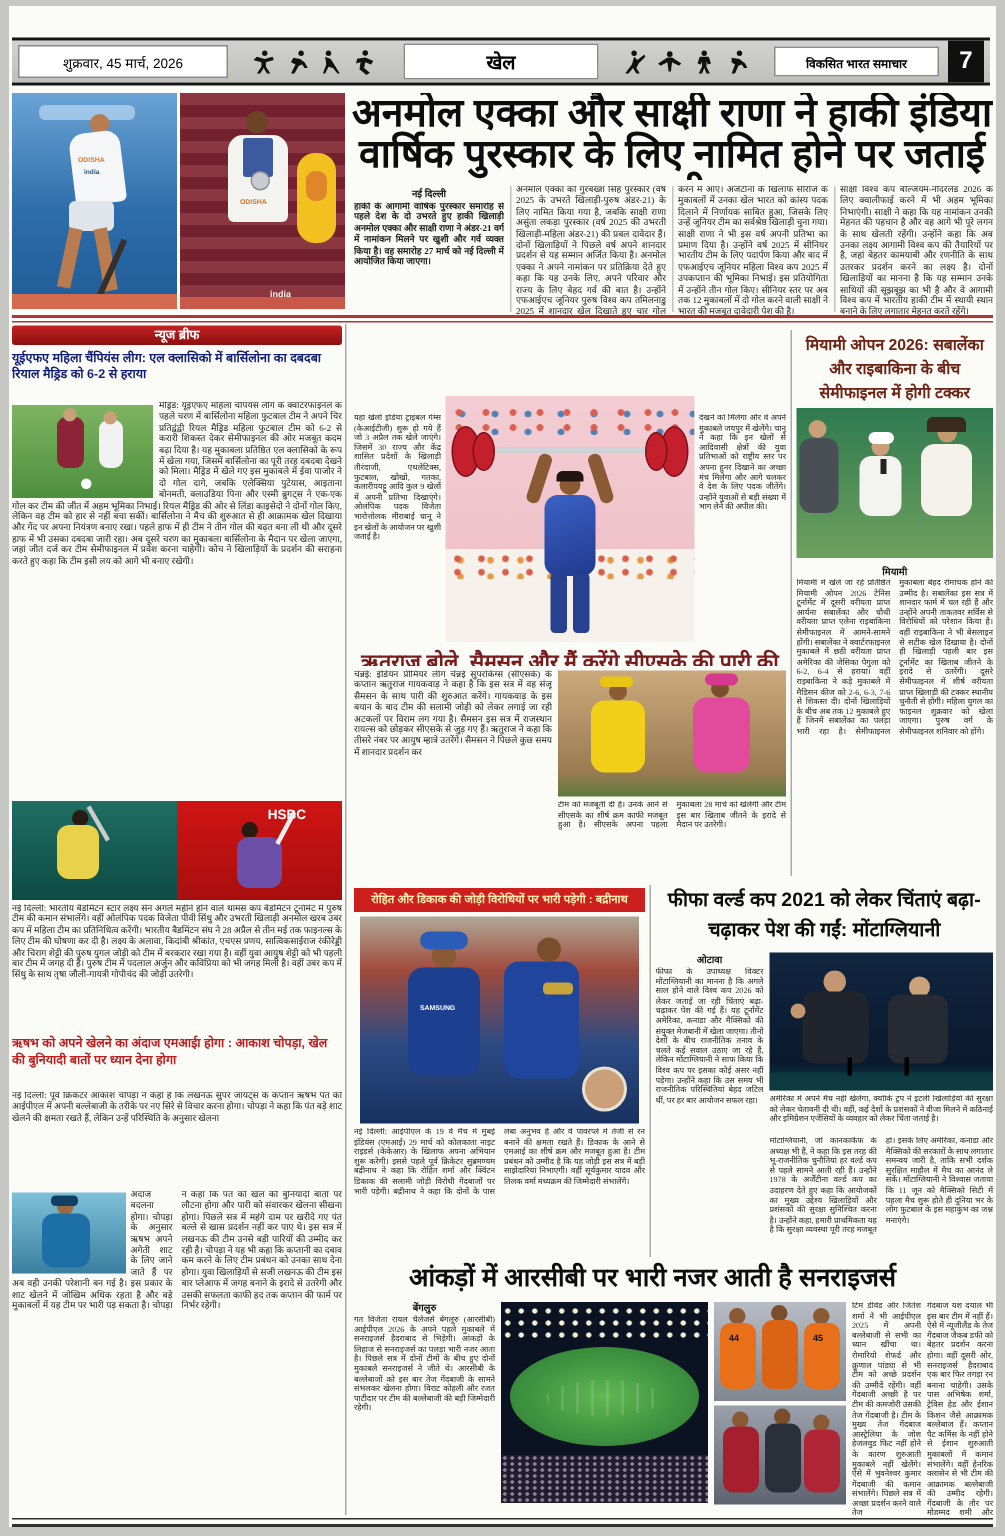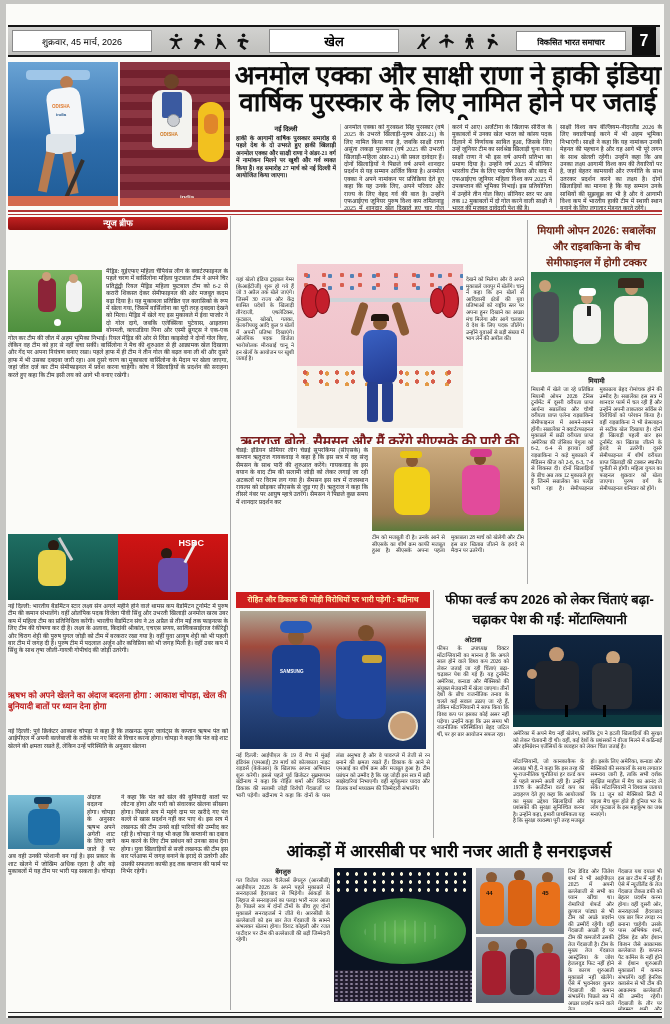--- a/index.html
+++ b/index.html
@@ -113,20 +113,21 @@
     <div class="abs body-txt" style="left:446px;top:120px;width:100px;height:86px;">करने में आए। अर्जेंटीना के खिलाफ सीरीज के मुकाबलों में उनका खेल भारत को कांस्य पदक दिलाने में निर्णायक साबित हुआ, जिसके लिए उन्हें जूनियर टीम का सर्वश्रेष्ठ खिलाड़ी चुना गया। साक्षी राणा ने भी इस वर्ष अपनी प्रतिभा का प्रमाण दिया है। उन्होंने वर्ष 2025 में सीनियर भारतीय टीम के लिए पदार्पण किया और बाद में एफआईएच जूनियर महिला विश्व कप 2025 में उपकप्तान की भूमिका निभाई। इस प्रतियोगिता में उन्होंने तीन गोल किए। सीनियर स्तर पर अब तक 12 मुकाबलों में दो गोल करने वाली साक्षी ने भारत की मजबूत दावेदारी पेश की है।</div>
     <div class="abs colrule" style="left:550px;top:120px;height:84px;"></div>
     <div class="abs body-txt" style="left:554px;top:120px;width:102px;height:86px;">साक्षी विश्व कप बेल्जियम-नीदरलैंड 2026 के लिए क्वालीफाई करने में भी अहम भूमिका निभाएंगी। साक्षी ने कहा कि यह नामांकन उनकी मेहनत की पहचान है और वह आगे भी पूरे लगन के साथ खेलती रहेंगी। उन्होंने कहा कि अब उनका लक्ष्य आगामी विश्व कप की तैयारियों पर है, जहां बेहतर कामयाबी और रणनीति के साथ उतरकर प्रदर्शन करने का लक्ष्य है। दोनों खिलाड़ियों का मानना है कि यह सम्मान उनके साथियों की सूझबूझ का भी है और वे आगामी विश्व कप में भारतीय हाकी टीम में स्थायी स्थान बनाने के लिए लगातार मेहनत करते रहेंगे।</div>
 
     <div class="abs redrule" style="left:2px;top:206px;width:654px;"></div>
 
     <div class="abs vrule" style="left:224px;top:212px;height:794px;"></div>
 
     <div class="abs brief-bar" style="left:2px;top:213px;width:220px;height:13px;font-size:8.5px;line-height:13px;">न्यूज ब्रीफ</div>
 
+    <div class="abs hd" style="left:2px;top:229px;width:220px;height:33px;font-size:8.4px;line-height:11px;text-align:left;color:#141f76;">यूईएफए महिला चैंपियंस लीग: एल क्लासिको में बार्सिलोना का दबदबा रियाल मैड्रिड को 6-2 से हराया</div>
 
     <div class="abs body-txt" style="left:2px;top:264px;width:220px;height:238px;">
       <div class="ph" style="float:left;width:94px;height:62px;margin:2px 4px 2px 0;background:linear-gradient(180deg,#7db461,#4e8f3e);position:relative;">
         <div class="fig" style="left:30px;top:8px;width:18px;height:34px;background:#8c2438;border-radius:6px;"></div>
         <div class="head" style="left:34px;top:2px;width:9px;height:9px;background:#caa07a;"></div>
         <div class="fig" style="left:58px;top:10px;width:16px;height:32px;background:#f2f2f2;border-radius:6px;"></div>
         <div class="head" style="left:61px;top:4px;width:9px;height:9px;background:#caa07a;"></div>
         <div class="head" style="left:46px;bottom:6px;width:7px;height:7px;background:#fff;"></div>
       </div>
       <span>मैड्रिड: यूईएफए महिला चैंपियंस लीग के क्वार्टरफाइनल के पहले चरण में बार्सिलोना महिला फुटबाल टीम ने अपने चिर प्रतिद्वंद्वी रियल मैड्रिड महिला फुटबाल टीम को 6-2 से करारी शिकस्त देकर सेमीफाइनल की ओर मजबूत कदम बढ़ा दिया है। यह मुकाबला प्रतिष्ठित एल क्लासिको के रूप में खेला गया, जिसमें बार्सिलोना का पूरी तरह दबदबा देखने को मिला। मैड्रिड में खेले गए इस मुकाबले में ईवा पाजोर ने दो गोल दागे, जबकि एलेक्सिया पुटेयास, आइताना बोनमती, क्लाउडिया पिना और एस्मी ब्रुगट्स ने एक-एक गोल कर टीम की जीत में अहम भूमिका निभाई। रियल मैड्रिड की ओर से लिंडा काइसेदो ने दोनों गोल किए, लेकिन वह टीम को हार से नहीं बचा सकीं। बार्सिलोना ने मैच की शुरुआत से ही आक्रामक खेल दिखाया और गेंद पर अपना नियंत्रण बनाए रखा। पहले हाफ में ही टीम ने तीन गोल की बढ़त बना ली थी और दूसरे हाफ में भी उसका दबदबा जारी रहा। अब दूसरे चरण का मुकाबला बार्सिलोना के मैदान पर खेला जाएगा, जहां जीत दर्ज कर टीम सेमीफाइनल में प्रवेश करना चाहेगी। कोच ने खिलाड़ियों के प्रदर्शन की सराहना करते हुए कहा कि टीम इसी लय को आगे भी बनाए रखेगी।</span>
@@ -140,21 +141,21 @@
       <div class="fig" style="left:56px;top:2px;width:3px;height:26px;background:#ccc;transform:rotate(-30deg);"></div>
       <div class="fig" style="right:0;top:0;width:110px;height:66px;background:linear-gradient(180deg,#d01414,#a80e0e);"></div>
       <span class="lbl" style="right:24px;top:4px;font-size:9px;color:#fff;">HSBC</span>
       <div class="head" style="right:56px;top:14px;width:11px;height:11px;background:#2a1b12;"></div>
       <div class="fig" style="right:40px;top:24px;width:30px;height:34px;background:#6b4fa8;border-radius:8px;"></div>
       <div class="fig" style="right:36px;top:6px;width:3px;height:24px;background:#eee;transform:rotate(28deg);"></div>
     </div>
 
     <div class="abs body-txt" style="left:2px;top:599px;width:220px;height:85px;">नई दिल्ली: भारतीय बैडमिंटन स्टार लक्ष्य सेन अगले महीने होने वाले थामस कप बैडमिंटन टूर्नामेंट में पुरुष टीम की कमान संभालेंगे। वहीं ओलंपिक पदक विजेता पीवी सिंधु और उभरती खिलाड़ी अनमोल खरब उबर कप में महिला टीम का प्रतिनिधित्व करेंगी। भारतीय बैडमिंटन संघ ने 28 अप्रैल से तीन मई तक फाइनल्स के लिए टीम की घोषणा कर दी है। लक्ष्य के अलावा, किदांबी श्रीकांत, एचएस प्रणय, सात्विकसाईराज रंकीरेड्डी और चिराग शेट्टी की पुरुष युगल जोड़ी को टीम में बरकरार रखा गया है। वहीं युवा आयुष शेट्टी को भी पहली बार टीम में जगह दी है। पुरुष टीम में पदलाल अर्जुन और कविप्रिया को भी जगह मिली है। वहीं उबर कप में सिंधु के साथ तृषा जौली-गायत्री गोपीचंद की जोड़ी उतरेगी।</div>
 
-    <div class="abs hd" style="left:2px;top:686px;width:220px;height:36px;font-size:8.4px;line-height:11px;text-align:left;color:#bd1f1f;">ऋषभ को अपने खेलने का अंदाज बदलना होगा : आकाश चोपड़ा, खेल की बुनियादी बातों पर ध्यान देना होगा</div>
+    <div class="abs hd" style="left:2px;top:686px;width:220px;height:36px;font-size:8.4px;line-height:11px;text-align:left;color:#bd1f1f;">ऋषभ को अपने खेलने का अंदाज एमआईा होगा : आकाश चोपड़ा, खेल की बुनियादी बातों पर ध्यान देना होगा</div>
 
     <div class="abs body-txt" style="left:2px;top:724px;width:220px;height:64px;">नई दिल्ली: पूर्व क्रिकेटर आकाश चोपड़ा ने कहा है कि लखनऊ सुपर जायंट्स के कप्तान ऋषभ पंत को आईपीएल में अपनी बल्लेबाजी के तरीके पर नए सिरे से विचार करना होगा। चोपड़ा ने कहा कि पंत बड़े शाट खेलने की क्षमता रखते हैं, लेकिन उन्हें परिस्थिति के अनुसार खेलना</div>
 
     <div class="abs body-txt two-col" style="left:2px;top:790px;width:220px;height:216px;">
       <div class="ph" style="width:76px;height:54px;margin:1px 3px 2px 0;background:linear-gradient(180deg,#7ec0d8,#3a7fa0);position:relative;float:left;">
         <div class="head" style="left:30px;top:4px;width:11px;height:11px;background:#9a6a42;"></div>
         <div class="fig" style="left:20px;top:14px;width:32px;height:36px;background:#1d6fa8;border-radius:8px;"></div>
         <div class="fig" style="left:26px;top:2px;width:18px;height:7px;background:#123f63;border-radius:3px;"></div>
       </div>
       <span>अंदाज बदलना होगा। चोपड़ा के अनुसार ऋषभ अपने अगेती शाट के लिए जाने जाते हैं पर अब वही उनकी परेशानी बन गई है। इस प्रकार के शाट खेलने में जोखिम अधिक रहता है और बड़े मुकाबलों में यह टीम पर भारी पड़ सकता है। चोपड़ा ने कहा कि पंत को खेल की बुनियादी बातों पर लौटना होगा और पारी को संवारकर खेलना सीखना होगा। पिछले सत्र में महंगे दाम पर खरीदे गए पंत बल्ले से खास प्रदर्शन नहीं कर पाए थे। इस सत्र में लखनऊ की टीम उनसे बड़ी पारियों की उम्मीद कर रही है। चोपड़ा ने यह भी कहा कि कप्तानी का दबाव कम करने के लिए टीम प्रबंधन को उनका साथ देना होगा। युवा खिलाड़ियों से सजी लखनऊ की टीम इस बार प्लेआफ में जगह बनाने के इरादे से उतरेगी और उसकी सफलता काफी हद तक कप्तान की फार्म पर निर्भर रहेगी।</span>
@@ -226,40 +227,40 @@
       <div class="fig" style="left:32px;top:34px;width:48px;height:72px;background:#1c3f8f;border-radius:10px;"></div>
       <span class="lbl" style="left:40px;top:58px;font-size:4.6px;color:#fff;">SAMSUNG</span>
       <div class="head" style="right:52px;top:14px;width:16px;height:16px;background:#7a4e2c;"></div>
       <div class="fig" style="right:40px;top:30px;width:50px;height:78px;background:#20459c;border-radius:10px;"></div>
       <div class="fig" style="right:44px;top:44px;width:20px;height:8px;background:#c8a43a;border-radius:3px;"></div>
       <div class="head" style="right:8px;bottom:8px;width:26px;height:26px;background:#c9a078;border:2px solid #e8e2d2;"></div>
     </div>
 
     <div class="abs body-txt two-col tiny" style="left:230px;top:748px;width:194px;height:86px;">नई दिल्ली: आईपीएल के 19 वें मैच में मुंबई इंडियंस (एमआई) 29 मार्च को कोलकाता नाइट राइडर्स (केकेआर) के खिलाफ अपना अभियान शुरू करेगी। इससे पहले पूर्व क्रिकेटर सुब्रमण्यम बद्रीनाथ ने कहा कि रोहित शर्मा और क्विंटन डिकाक की सलामी जोड़ी विरोधी गेंदबाजों पर भारी पड़ेगी। बद्रीनाथ ने कहा कि दोनों के पास लंबा अनुभव है और वे पावरप्ले में तेजी से रन बनाने की क्षमता रखते हैं। डिकाक के आने से एमआई का शीर्ष क्रम और मजबूत हुआ है। टीम प्रबंधन को उम्मीद है कि यह जोड़ी इस सत्र में बड़ी साझेदारियां निभाएगी। वहीं सूर्यकुमार यादव और तिलक वर्मा मध्यक्रम की जिम्मेदारी संभालेंगे।</div>
 
-    <div class="abs hd" style="left:431px;top:586px;width:225px;height:42px;font-size:13px;line-height:20px;">फीफा वर्ल्ड कप 2026 को लेकर चिंताएं बढ़ा-चढ़ाकर पेश की गईं: मोंटाग्लियानी</div>
+    <div class="abs hd" style="left:431px;top:586px;width:225px;height:42px;font-size:13px;line-height:20px;">फीफा वर्ल्ड कप 2021 को लेकर चिंताएं बढ़ा-चढ़ाकर पेश की गईं: मोंटाग्लियानी</div>
     <div class="abs" style="left:431px;top:631px;width:72px;">
       <span class="dateline">ओटावा</span>
     </div>
     <div class="abs body-txt tiny" style="left:431px;top:641px;width:72px;height:193px;">फीफा के उपाध्यक्ष विक्टर मोंटाग्लियानी का मानना है कि अगले साल होने वाले विश्व कप 2026 को लेकर जताई जा रही चिंताएं बढ़ा-चढ़ाकर पेश की गई हैं। यह टूर्नामेंट अमेरिका, कनाडा और मैक्सिको की संयुक्त मेजबानी में खेला जाएगा। तीनों देशों के बीच राजनीतिक तनाव के चलते कई सवाल उठाए जा रहे हैं, लेकिन मोंटाग्लियानी ने साफ किया कि विश्व कप पर इसका कोई असर नहीं पड़ेगा। उन्होंने कहा कि उस समय भी राजनीतिक परिस्थितियां बेहद जटिल थीं, पर हर बार आयोजन सफल रहा।</div>
 
     <div class="abs ph" style="left:507px;top:631px;width:149px;height:92px;background:linear-gradient(180deg,#10253f,#0a1a2e 80%,#0f3f46);">
       <div class="head" style="left:36px;top:12px;width:15px;height:15px;background:#c29772;"></div>
       <div class="fig" style="left:22px;top:26px;width:44px;height:48px;background:#20242c;border-radius:8px;"></div>
       <div class="head" style="left:14px;top:34px;width:10px;height:10px;background:#c29772;"></div>
       <div class="head" style="right:42px;top:16px;width:14px;height:14px;background:#caa37b;"></div>
       <div class="fig" style="right:30px;top:28px;width:40px;height:46px;background:#262b33;border-radius:8px;"></div>
       <div class="fig" style="left:0;bottom:0;width:149px;height:12px;background:#0d3a40;"></div>
       <div class="fig" style="left:52px;bottom:10px;width:3px;height:12px;background:#000;"></div>
       <div class="fig" style="right:56px;bottom:10px;width:3px;height:12px;background:#000;"></div>
     </div>
     <div class="abs body-txt tiny" style="left:507px;top:726px;width:149px;height:26px;">अमेरिका में अपने मैच नहीं खेलेगा, क्योंकि ट्रंप ने इटली खिलाड़ियों की सुरक्षा को लेकर चेतावनी दी थी। वहीं, कई देशों के प्रशंसकों ने वीजा मिलने में कठिनाई और इमिग्रेशन एजेंसियों के व्यवहार को लेकर चिंता जताई है।</div>
     <div class="abs body-txt two-col tiny" style="left:507px;top:754px;width:149px;height:80px;">मोंटाग्लियानी, जो कानकाकैफ के अध्यक्ष भी हैं, ने कहा कि इस तरह की भू-राजनीतिक चुनौतियां हर वर्ल्ड कप से पहले सामने आती रही हैं। उन्होंने 1978 के अर्जेंटीना वर्ल्ड कप का उदाहरण देते हुए कहा कि आयोजकों का मुख्य उद्देश्य खिलाड़ियों और प्रशंसकों की सुरक्षा सुनिश्चित करना है। उन्होंने कहा, हमारी प्राथमिकता यह है कि सुरक्षा व्यवस्था पूरी तरह मजबूत हो। इसके लिए अमेरिका, कनाडा और मैक्सिको की सरकारों के साथ लगातार समन्वय जारी है, ताकि सभी दर्शक सुरक्षित माहौल में मैच का आनंद ले सकें। मोंटाग्लियानी ने विश्वास जताया कि 11 जून को मैक्सिको सिटी में पहला मैच शुरू होते ही दुनिया भर के लोग फुटबाल के इस महाकुंभ का जश्न मनाएंगे।</div>
 
-    <div class="abs hd" style="left:230px;top:836px;width:426px;height:24px;font-size:17px;line-height:24px;text-align:center;">आंकड़ों में आरसीबी पर भारी नजर आती है सनराइजर्स</div>
+    <div class="abs hd" style="left:216px;top:836px;width:426px;height:24px;font-size:17px;line-height:24px;text-align:center;">आंकड़ों में आरसीबी पर भारी नजर आती है सनराइजर्स</div>
 
     <div class="abs" style="left:230px;top:863px;width:94px;">
       <span class="dateline">बेंगलुरु</span>
     </div>
     <div class="abs body-txt tiny" style="left:230px;top:873px;width:94px;height:133px;">गत विजेता रायल चैलेंजर्स बेंगलूरु (आरसीबी) आईपीएल 2026 के अपने पहले मुकाबले में सनराइजर्स हैदराबाद से भिड़ेगी। आंकड़ों के लिहाज से सनराइजर्स का पलड़ा भारी नजर आता है। पिछले सत्र में दोनों टीमों के बीच हुए दोनों मुकाबले सनराइजर्स ने जीते थे। आरसीबी के बल्लेबाजों को इस बार तेज गेंदबाजी के सामने संभलकर खेलना होगा। विराट कोहली और रजत पाटीदार पर टीम की बल्लेबाजी की बड़ी जिम्मेदारी रहेगी।</div>
 
     <div class="abs ph" style="left:328px;top:864px;width:138px;height:134px;background:#0b1322;">
       <div class="fig" style="left:0;top:2px;width:138px;height:22px;background-image:radial-gradient(circle 1.5px,#f5f2d8 1.5px,transparent 2px);background-size:9px 8px;"></div>
       <div class="fig" style="left:6px;top:30px;width:126px;height:66px;background:radial-gradient(ellipse at center,#63b753 0%,#3f9440 55%,#2f7a35 100%);border-radius:50%;"></div>
       <div class="fig" style="left:30px;top:52px;width:78px;height:24px;background:repeating-linear-gradient(90deg,rgba(255,255,255,.12) 0 2px,transparent 2px 10px);border-radius:50%;"></div>

